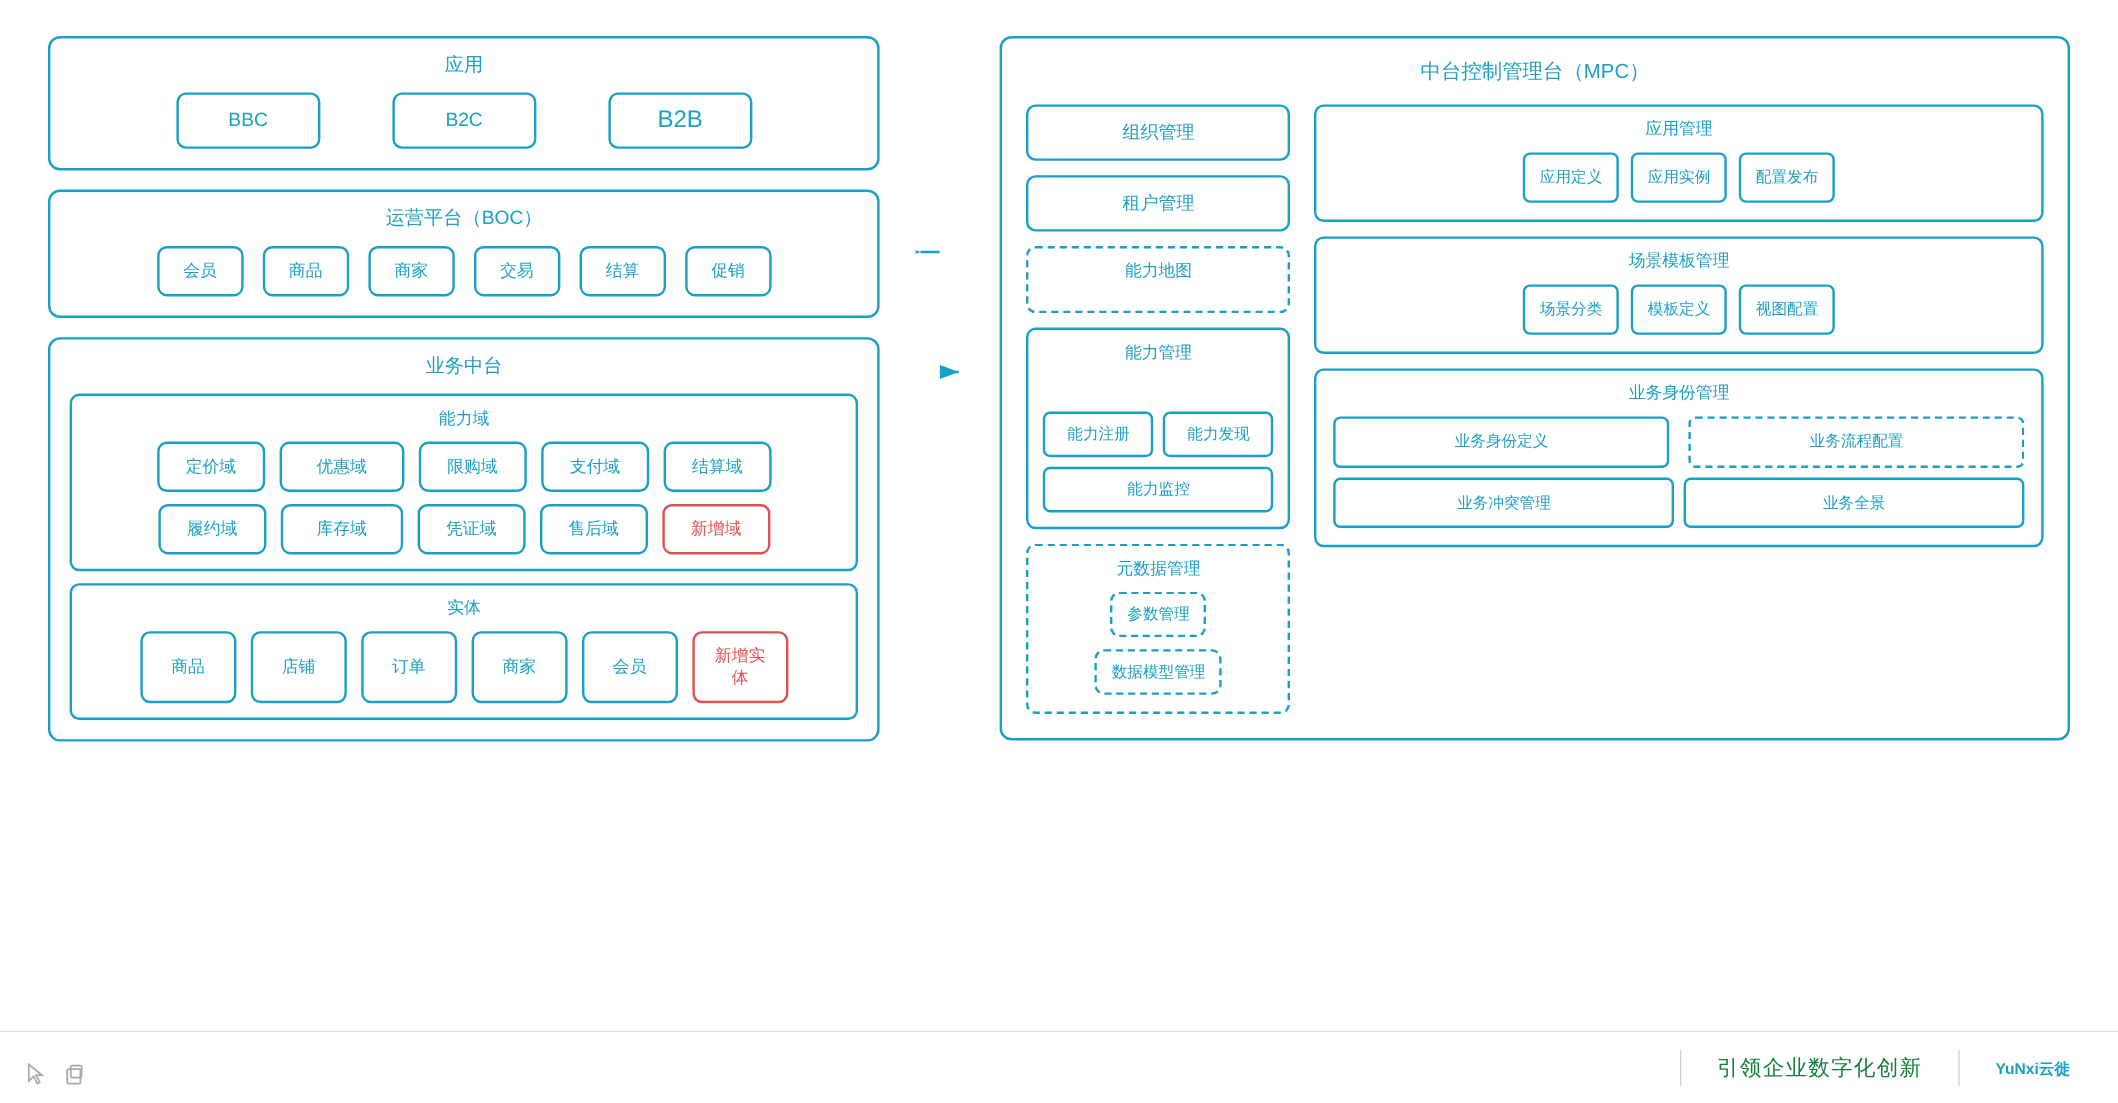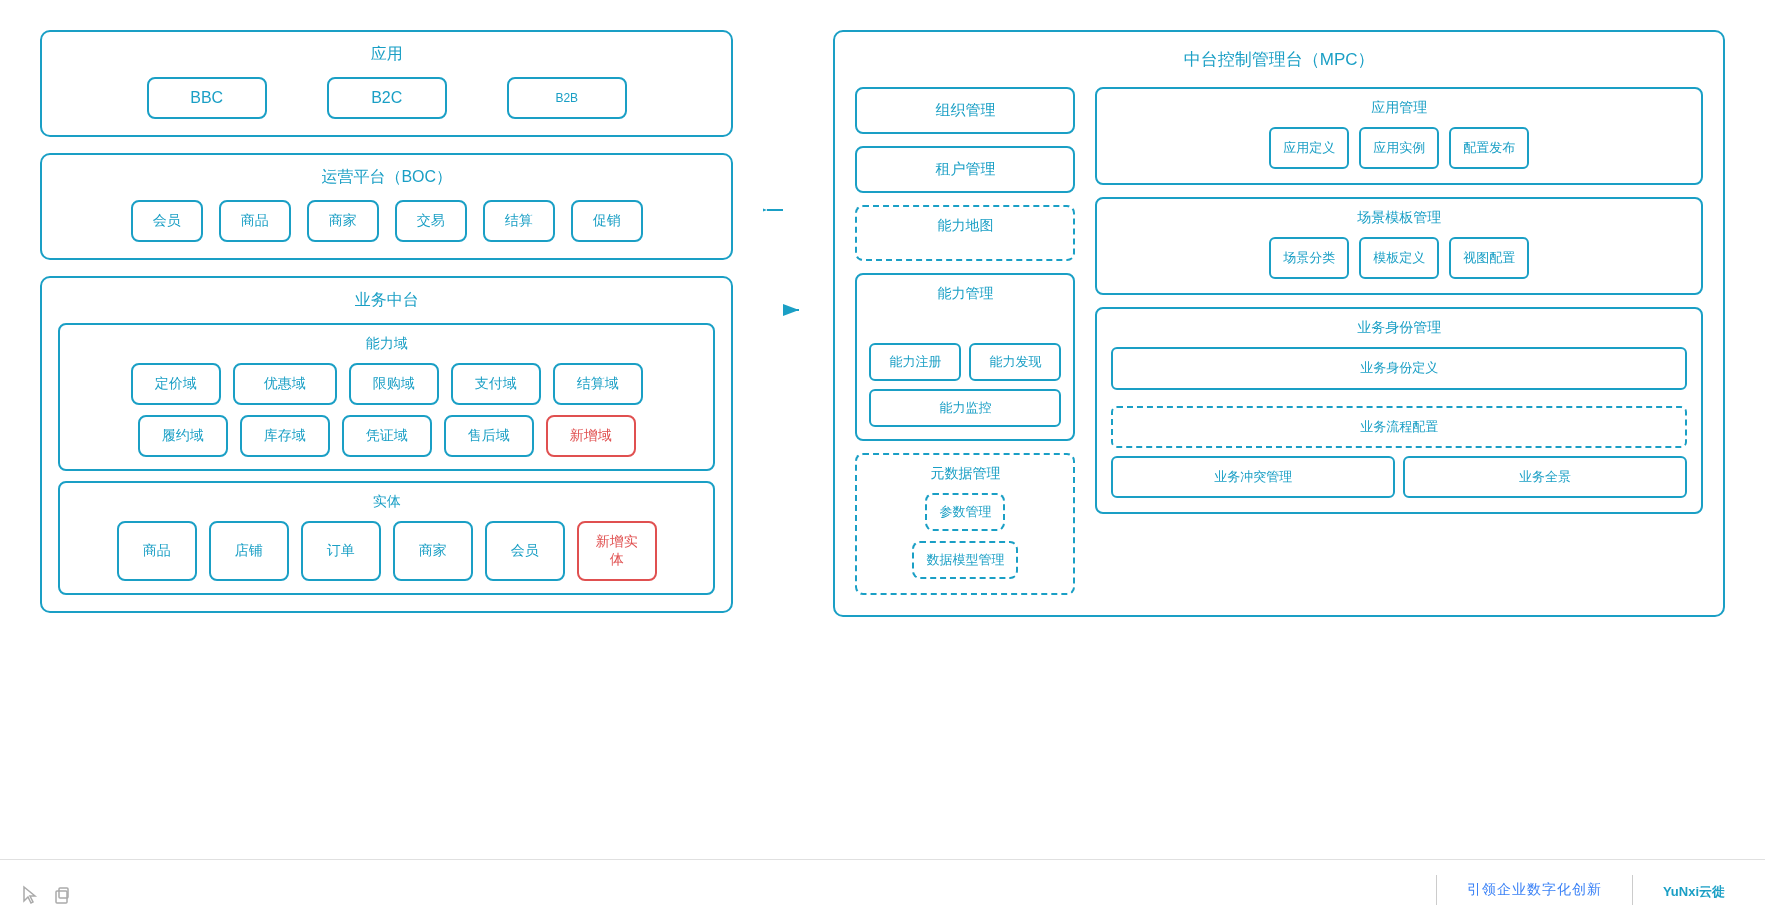--- a/index.html
+++ b/index.html
@@ -309,21 +309,21 @@
     }
 
     .biz-identity-box {
       border: 2px solid #1a9fc5;
       border-radius: 8px;
       padding: 10px 14px 14px;
     }
 
     .biz-identity-grid {
       display: grid;
-      grid-template-columns: 1fr;
+      grid-template-columns: 1fr 1fr;
       gap: 16px;
       margin-top: 4px;
     }
 
     .biz-identity-row2 {
       display: grid;
       grid-template-columns: 1fr 1fr;
       gap: 8px;
       margin-top: 8px;
     }
@@ -348,22 +348,22 @@
       height: 60px;
       border-top: 1px solid #e0e0e0;
       display: flex;
       align-items: center;
       justify-content: flex-end;
       padding: 0 40px;
       gap: 20px;
     }
 
     .footer-tagline {
-      font-size: 14px;
-      color: #3b82f6;
+      font-size: 18px;
+      color: #15803d;
       letter-spacing: 1px;
     }
 
     .footer-logo {
       font-size: 20px;
       color: #1a9fc5;
       font-weight: bold;
     }
 
     .footer-left {
@@ -387,21 +387,21 @@
 <div class="main-canvas">
   <div class="diagram-area">
 
     <div class="left-section">
 
       <div class="app-box outer-box">
         <div class="outer-box-title">应用</div>
         <div class="app-items">
           <div class="item-box" style="width:120px; font-size:16px;">BBC</div>
           <div class="item-box" style="width:120px; font-size:16px;">B2C</div>
-          <div class="item-box" style="width:120px; font-size:12px;">B2B</div>
+          <div class="item-box" style="width:120px; font-size:20px;">B2B</div>
         </div>
       </div>
 
       <div class="ops-box outer-box">
         <div class="outer-box-title">运营平台（BOC）</div>
         <div class="ops-items">
           <div class="item-box" style="width:72px;">会员</div>
           <div class="item-box" style="width:72px;">商品</div>
           <div class="item-box" style="width:72px;">商家</div>
           <div class="item-box" style="width:72px;">交易</div>
@@ -417,21 +417,21 @@
           <div class="inner-box-title">能力域</div>
           <div class="inner-items">
             <div class="item-box" style="width:90px;">定价域</div>
             <div class="item-box" style="width:104px;">优惠域</div>
             <div class="item-box" style="width:90px;">限购域</div>
             <div class="item-box" style="width:90px;">支付域</div>
             <div class="item-box" style="width:90px;">结算域</div>
           </div>
           <div class="inner-items" style="margin-top:10px;">
             <div class="item-box" style="width:90px;">履约域</div>
-            <div class="item-box" style="width:90px;">库存域</div>
+            <div class="item-box" style="width:102px;">库存域</div>
             <div class="item-box" style="width:90px;">凭证域</div>
             <div class="item-box" style="width:90px;">售后域</div>
             <div class="item-box red" style="width:90px;">新增域</div>
           </div>
         </div>
 
         <div class="entity-box">
           <div class="inner-box-title">实体</div>
           <div class="entity-items">
             <div class="item-box" style="width:80px;">商品</div>

